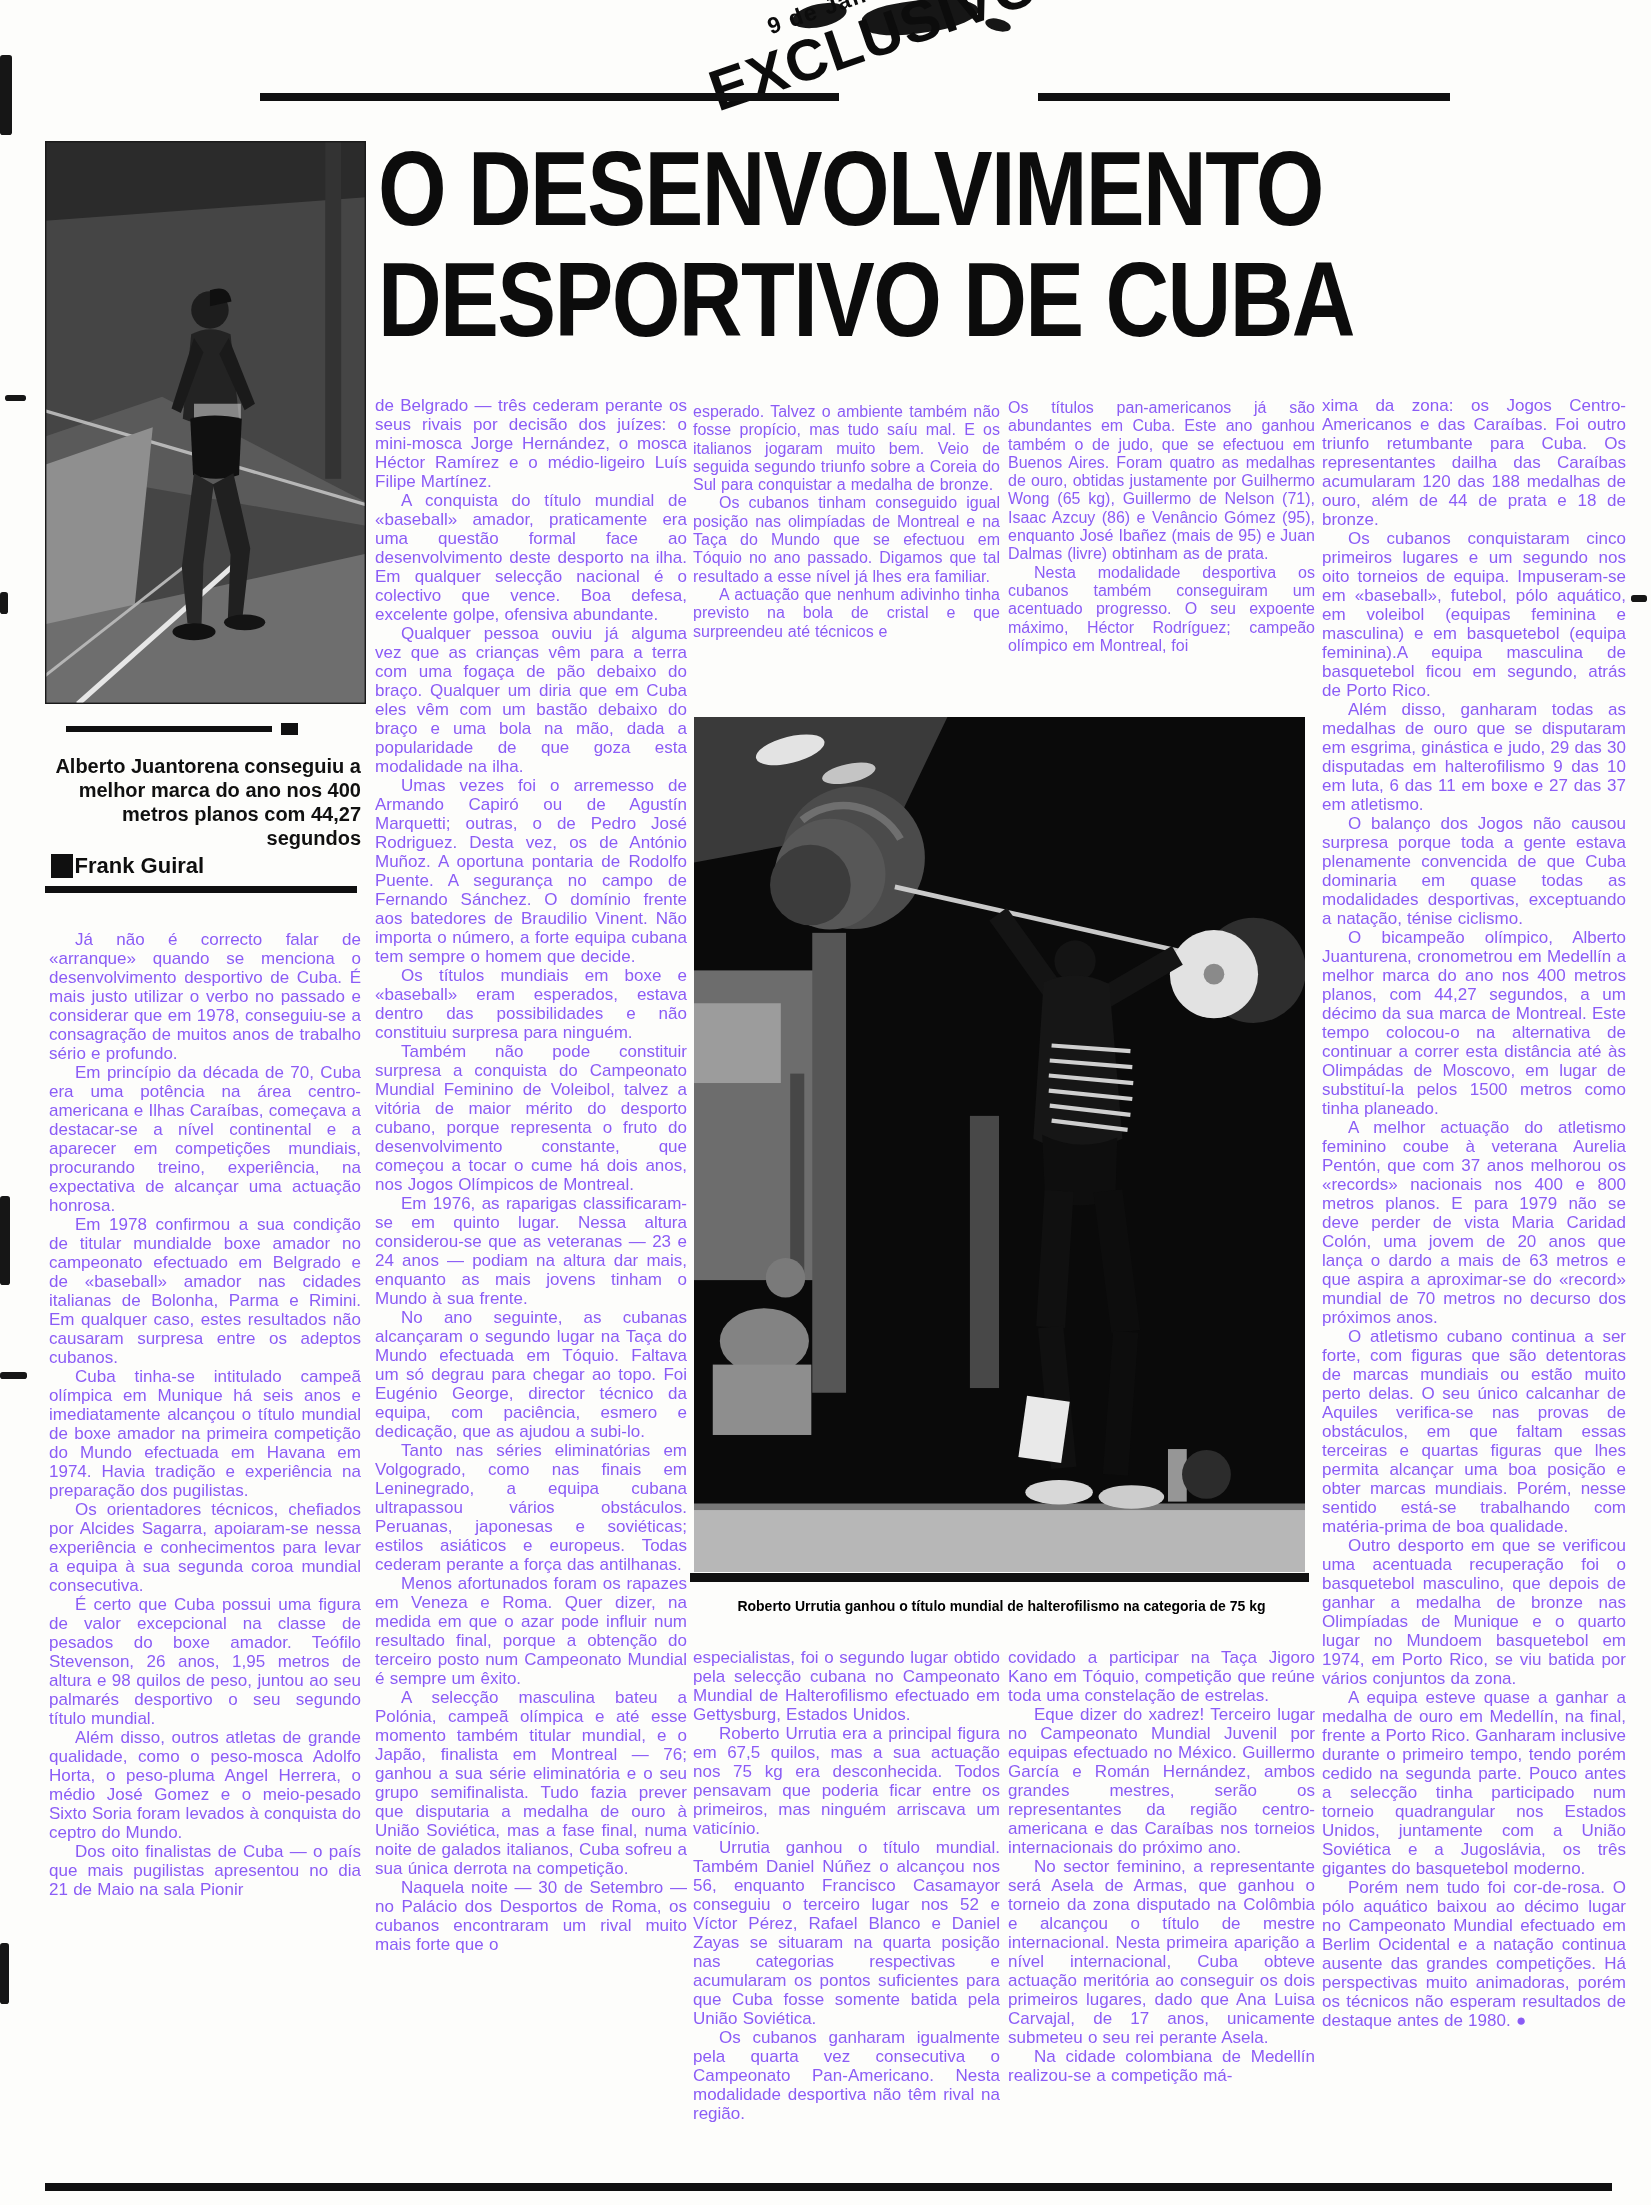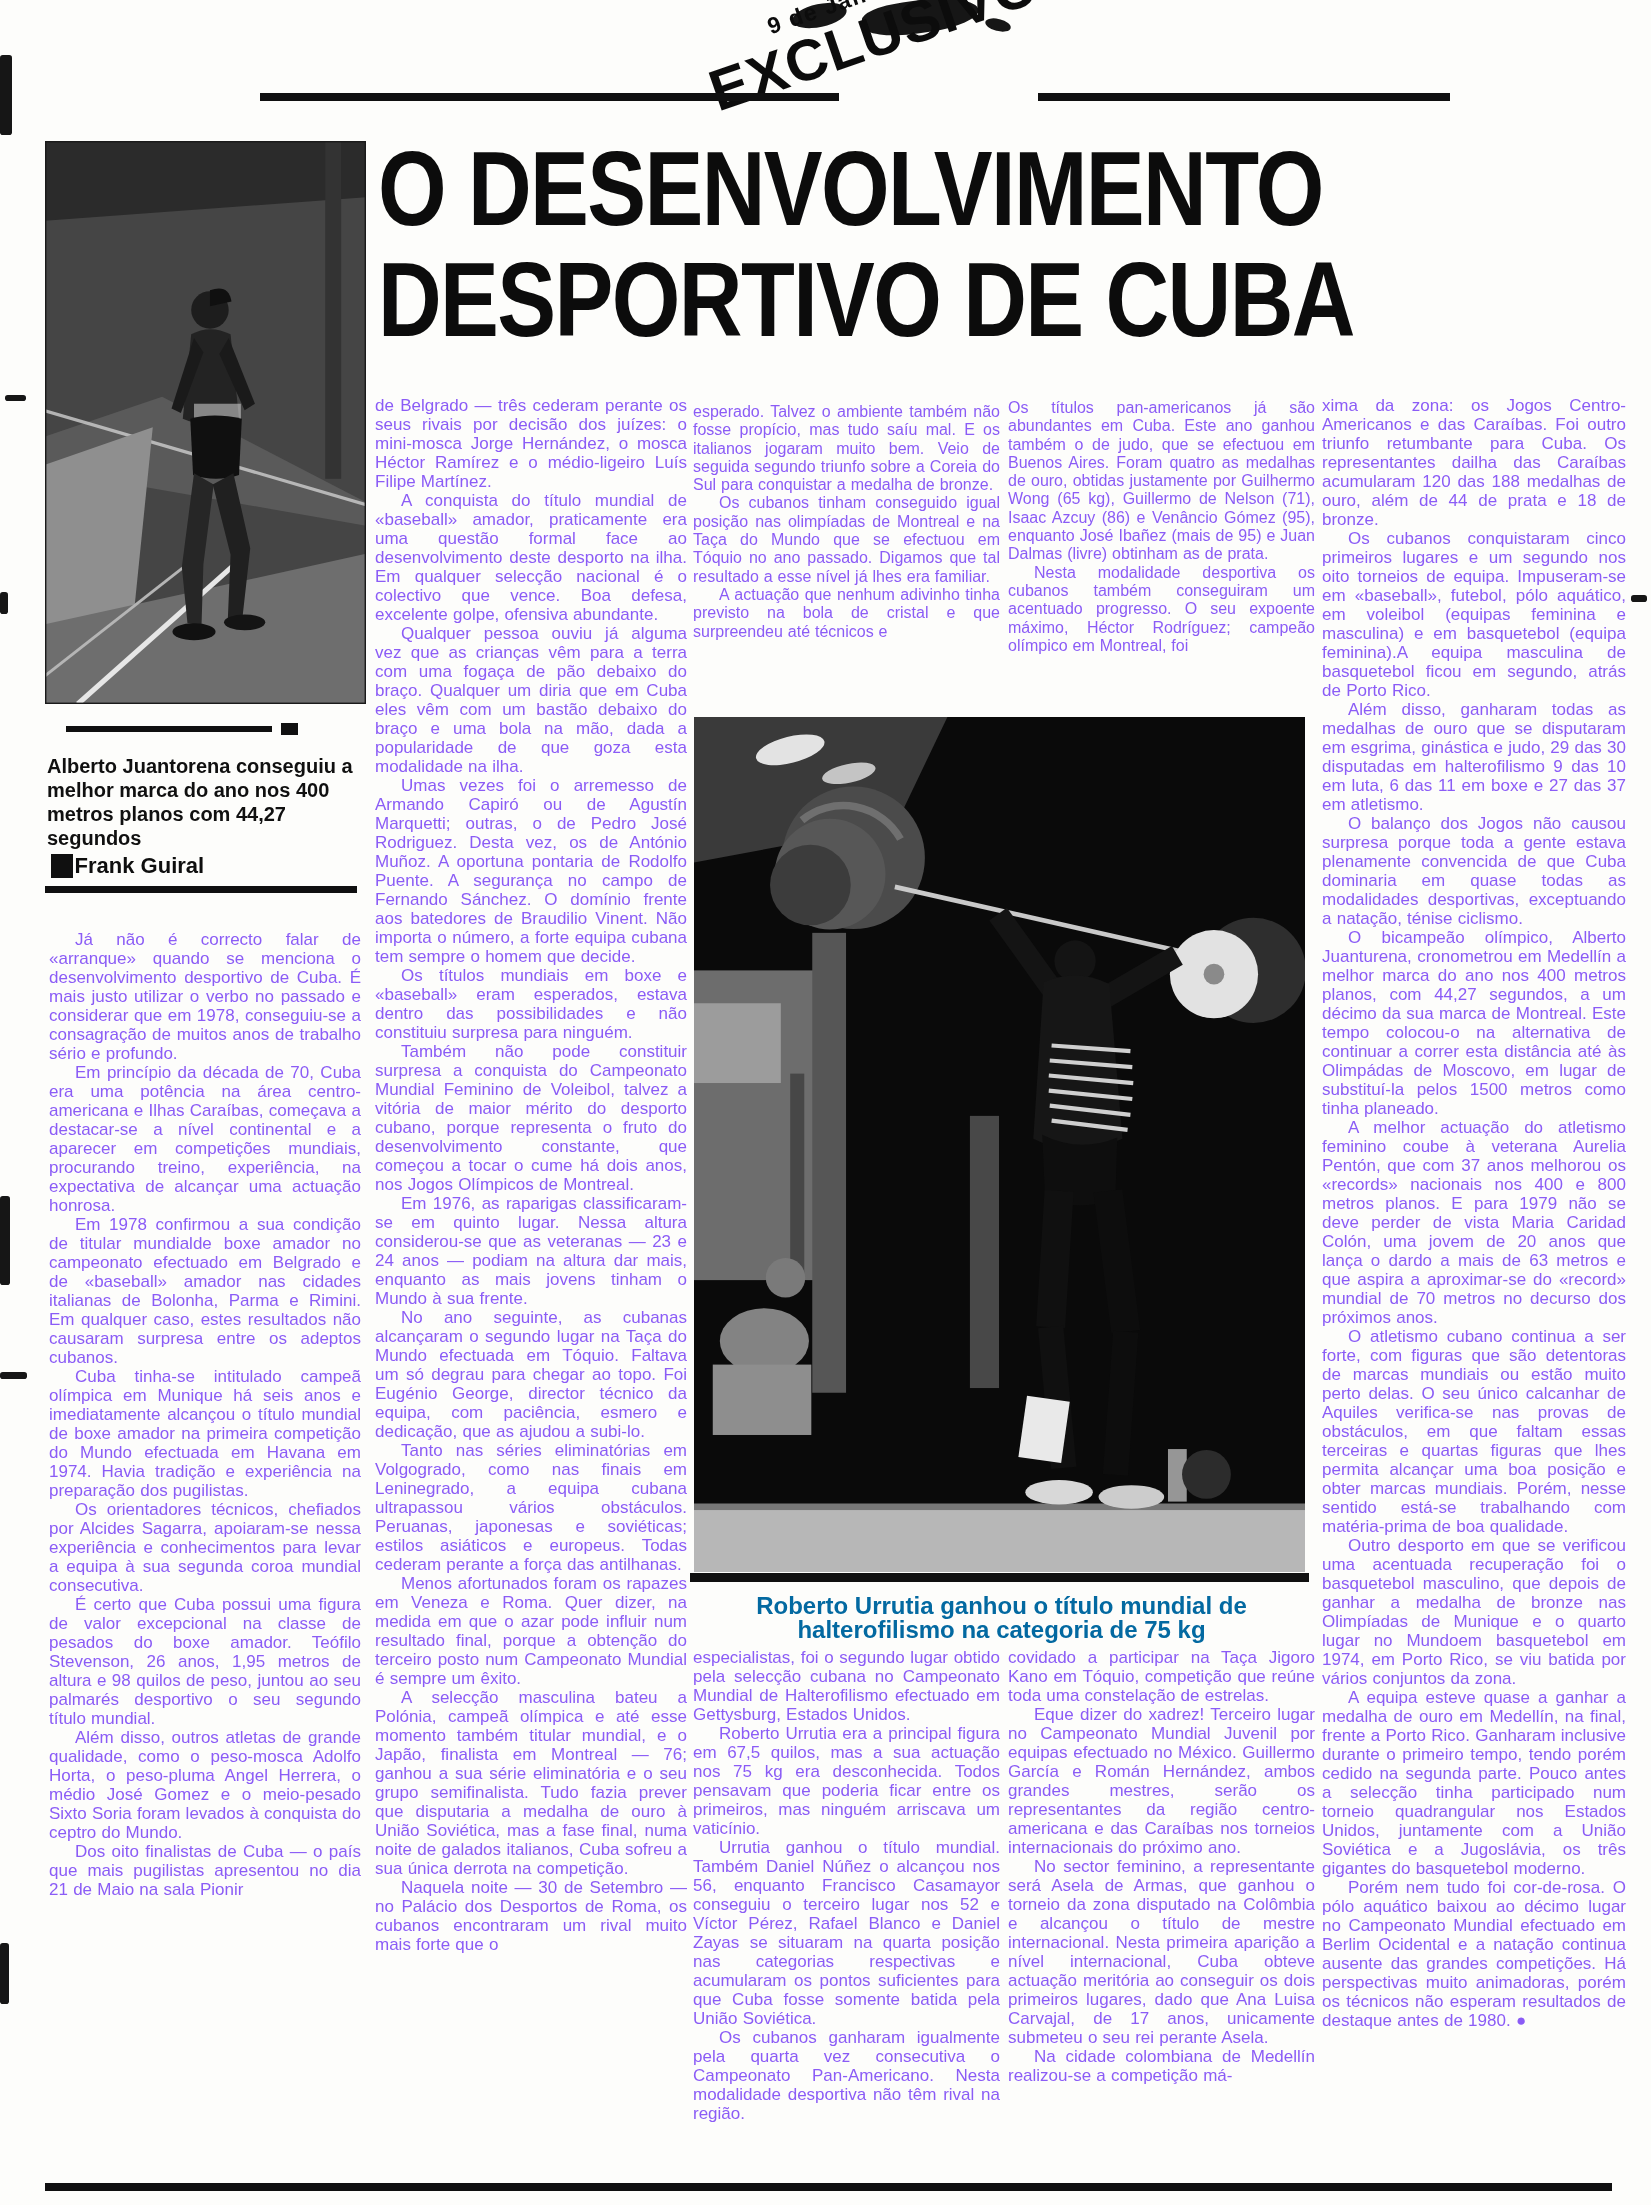--- a/index.html
+++ b/index.html
@@ -18,23 +18,23 @@
   
   .hl{position:absolute;left:378px;width:1220px;font-weight:bold;font-size:105px;line-height:105px;
       letter-spacing:-1.9px;transform:scaleX(0.84);transform-origin:0 0;white-space:nowrap;color:#0c0c0c;}
   .hl1{top:136px;} .hl2{top:247px;}
   
   .photo{position:absolute;overflow:hidden;background:#222;}
   .photo svg{display:block;width:100%;height:100%;}
   .rule{position:absolute;background:#101010;}
   
   .cap1{position:absolute;left:47px;top:754px;width:314px;font-size:20px;line-height:24px;
-        font-weight:bold;text-align:left;color:#101010;}
-  .cap2{position:absolute;left:699px;top:1594px;width:605px;font-size:24px;line-height:24.4px;
-        font-weight:bold;text-align:center;color:#0369a1;}
+        font-weight:bold;text-align:right;color:#101010;}
+  .cap2{position:absolute;left:699px;top:1594px;width:605px;font-size:14px;line-height:24.4px;
+        font-weight:bold;text-align:center;color:#000000;}
   .byline{position:absolute;left:51px;top:853px;display:flex;align-items:center;gap:2px;}
   .byline-square{width:21.6px;height:24.4px;background:#101010;}
   .byline-name{font-size:22px;font-weight:bold;color:#0e0e0e;}
   
   .bodycol{position:absolute;text-align:justify;overflow:hidden;color:#8b5cf6;
            font-size:17px;line-height:19px;word-spacing:0.5px;}
   .bodycol p{margin:0;text-indent:26px;}
   .cont p:first-child{text-indent:0;}
   .tight{font-size:16px;line-height:18.3px;}
 </style>

